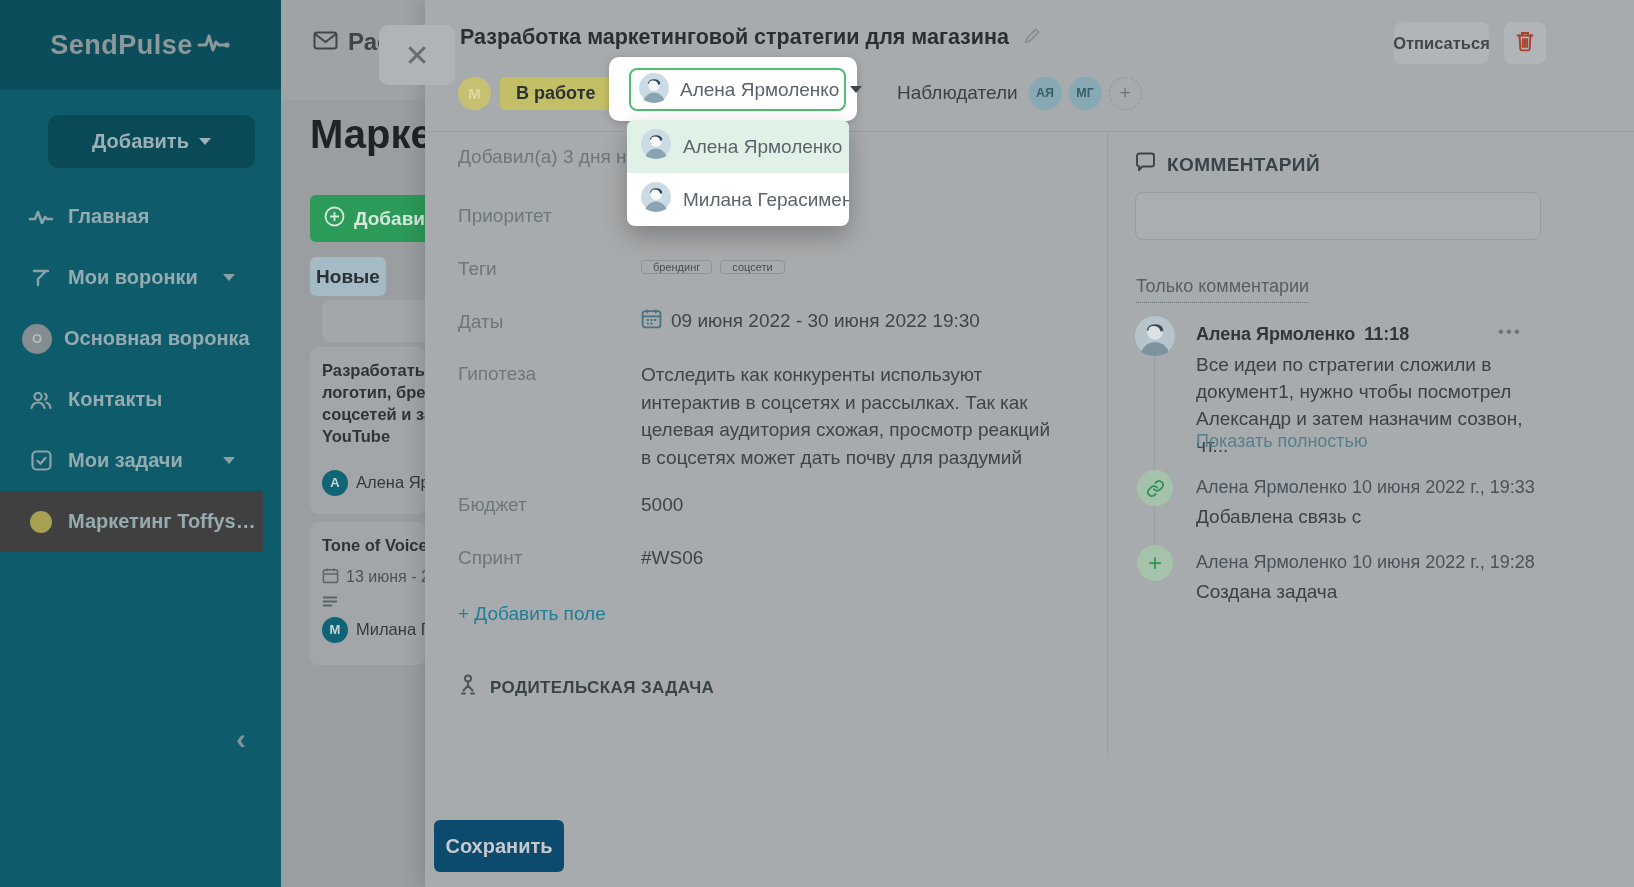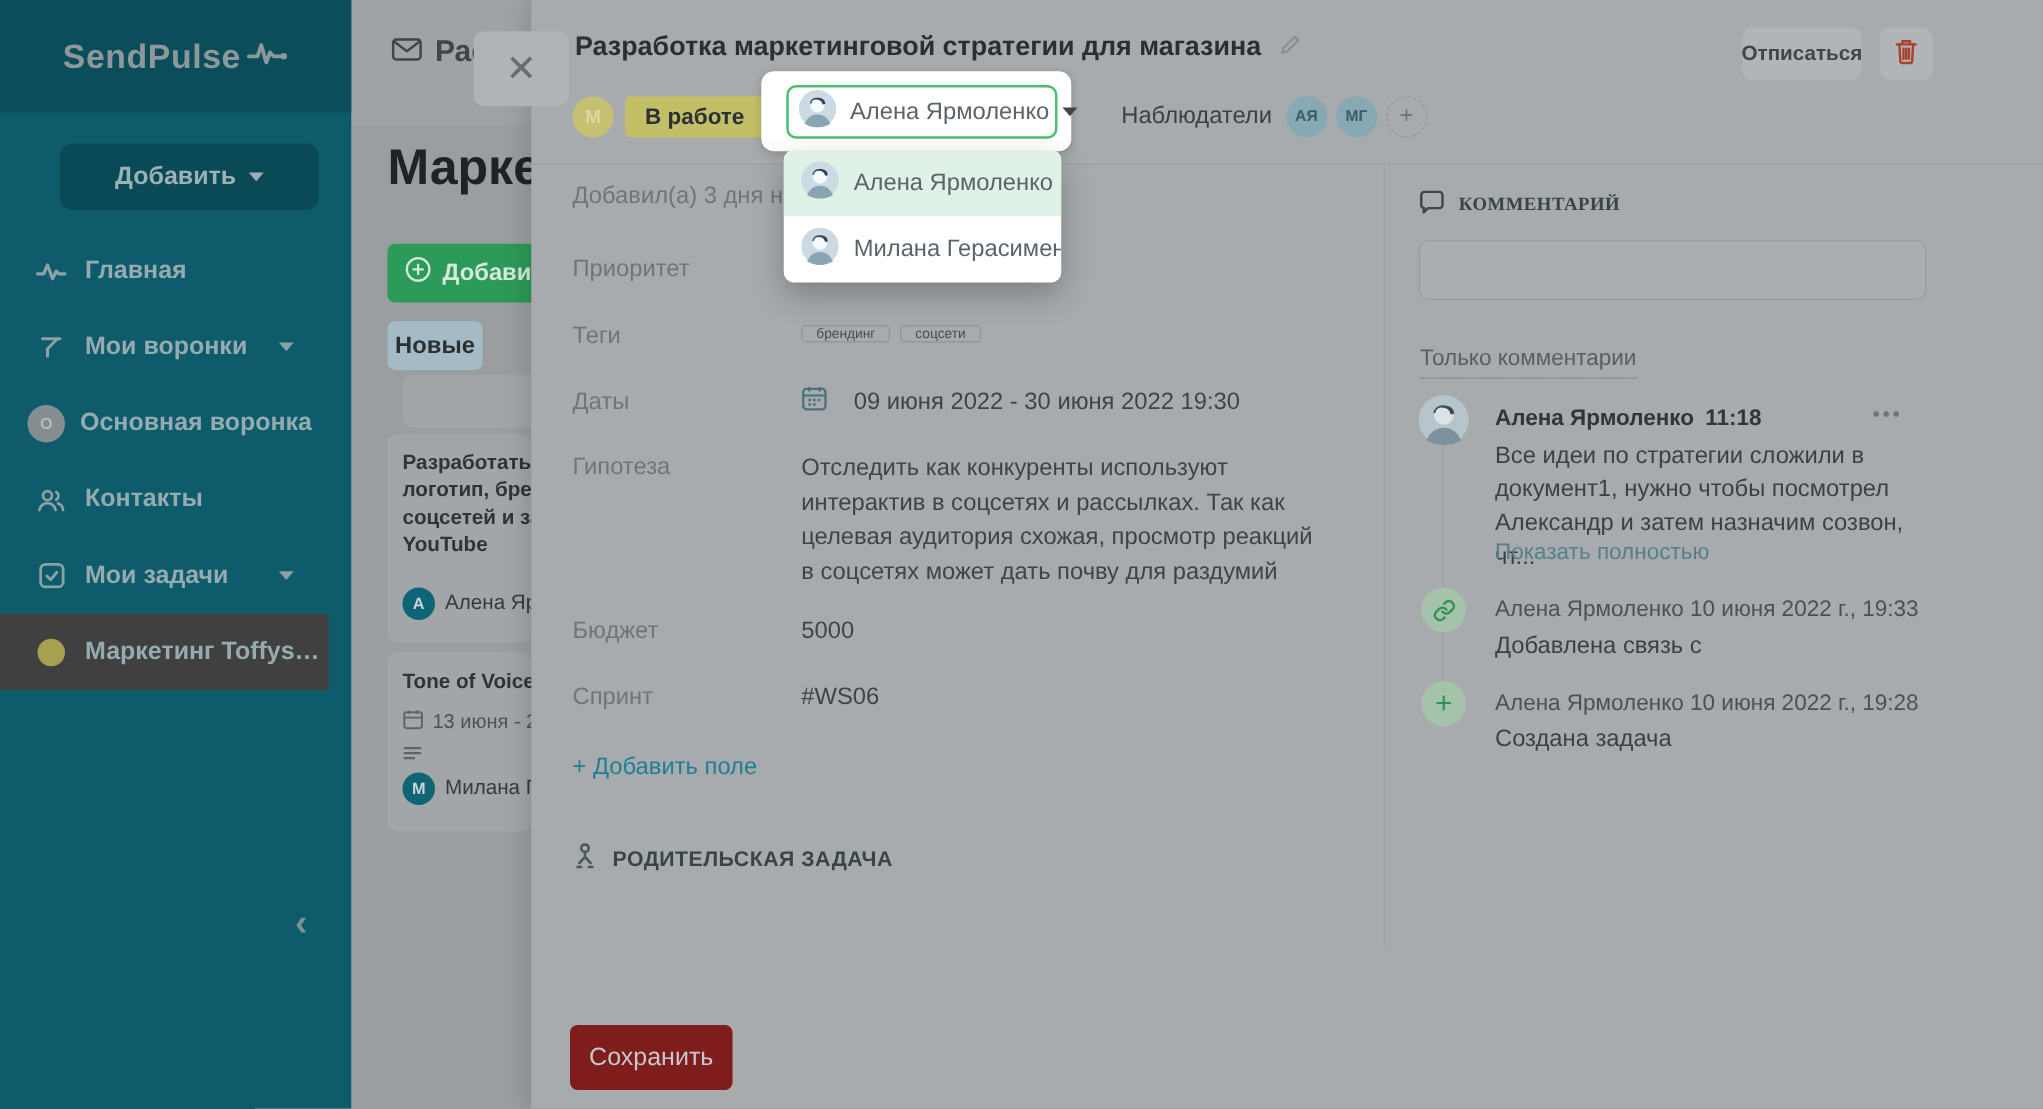--- a/index.html
+++ b/index.html
@@ -54,30 +54,30 @@
   .watchers { left:897px; top:74px; height:38px; display:flex; align-items:center; gap:7px; z-index:5; }
   .watch-label { color:#3a4246; font-size:19px; margin-right:4px; }
   .w-av { width:33px; height:33px; border-radius:50%; background:#87a9b3; color:#375f69; font-size:12.5px; font-weight:700; display:flex; align-items:center; justify-content:center; cursor:pointer; }
   .w-plus { width:33px; height:33px; border-radius:50%; border:1.5px dashed #8f969a; color:#6c7478; font-size:19px; display:flex; align-items:center; justify-content:center; cursor:pointer; background:transparent; }
   .hdiv { left:425px; top:131px; width:1209px; height:1px; background:#9da0a2; z-index:5; }
   .vdiv { left:1107px; top:131px; width:1px; height:627px; background:#9da0a2; z-index:5; }
 
   .f-label { position:absolute; left:458px; color:#6d767b; font-size:19px; z-index:5; white-space:nowrap; }
   .f-value { position:absolute; left:641px; color:#3d454a; font-size:19px; z-index:5; }
   .tag-chip { display:inline-block; border:1px solid #8d9497; border-radius:4px; padding:0 11px; color:#464e53; font-size:11px; margin-right:8px; }
-  .dates-row { display:flex; align-items:center; gap:21px; white-space:nowrap; }
+  .dates-row { display:flex; align-items:center; gap:9px; white-space:nowrap; }
   .hyp { width:412px; line-height:1.45; }
   .add-field { left:458px; top:603px; color:#1f7e98; font-size:19px; z-index:5; cursor:pointer; white-space:nowrap; }
   .parent-row { left:458px; top:674px; display:flex; align-items:center; gap:12px; z-index:5; }
   .parent-title { color:#39444a; font-size:17px; font-weight:700; letter-spacing:.4px; }
   .parent-add { left:800px; top:676px; color:#1f7e98; font-size:19px; z-index:5; cursor:pointer; white-space:nowrap; }
-  .save-btn { left:456px; top:820px; width:130px; height:52px; background:#7f1d1d; border-radius:6px; color:#c6c9cb; font-size:20px; font-weight:400; display:flex; align-items:center; justify-content:center; z-index:5; }
+  .save-btn { left:434px; top:820px; width:130px; height:52px; background:#0c4a6e; border-radius:6px; color:#c6c9cb; font-size:20px; font-weight:700; display:flex; align-items:center; justify-content:center; z-index:5; }
 
   
-  .cm-header { left:1135px; top:152px; display:flex; align-items:center; gap:11px; color:#39444a; font-size:15px; font-weight:700; letter-spacing:.4px; z-index:5;font-family:Liberation Serif, serif; }
+  .cm-header { left:1135px; top:152px; display:flex; align-items:center; gap:11px; color:#39444a; font-size:19px; font-weight:700; letter-spacing:.4px; z-index:5; }
   .cm-input { left:1135px; top:192px; width:406px; height:48px; background:#abaeb0; border:1px solid #989c9f; border-radius:8px; z-index:5; }
   .cm-filter { left:1136px; top:276px; color:#565f64; font-size:18px; border-bottom:1.5px dotted #6a7378; padding-bottom:5px; z-index:5; cursor:pointer; white-space:nowrap; }
   .timeline { left:1154px; top:356px; width:1px; height:200px; background:#9a9da0; z-index:5; }
   .cm-avatar { left:1135px; top:316px; z-index:6; }
   .cm-name-row { left:1196px; top:324px; display:flex; gap:9px; color:#30363a; font-size:18px; font-weight:700; z-index:5; white-space:nowrap; }
   .cm-dots { left:1498px; top:322px; color:#6d767b; font-size:17px; letter-spacing:2px; z-index:6; cursor:pointer; }
   .cm-text { left:1196px; top:352px; width:352px; color:#3a4247; font-size:19px; line-height:1.42; z-index:5; }
   .cm-more { left:1196px; top:431px; color:#567f8b; font-size:18px; z-index:5; cursor:pointer; white-space:nowrap; }
   .act-circle { position:absolute; width:36px; height:36px; border-radius:50%; background:#a5c2ab; display:flex; align-items:center; justify-content:center; z-index:6; }
   .act-label { position:absolute; left:1196px; color:#49525a; font-size:18px; z-index:5; white-space:nowrap; }

